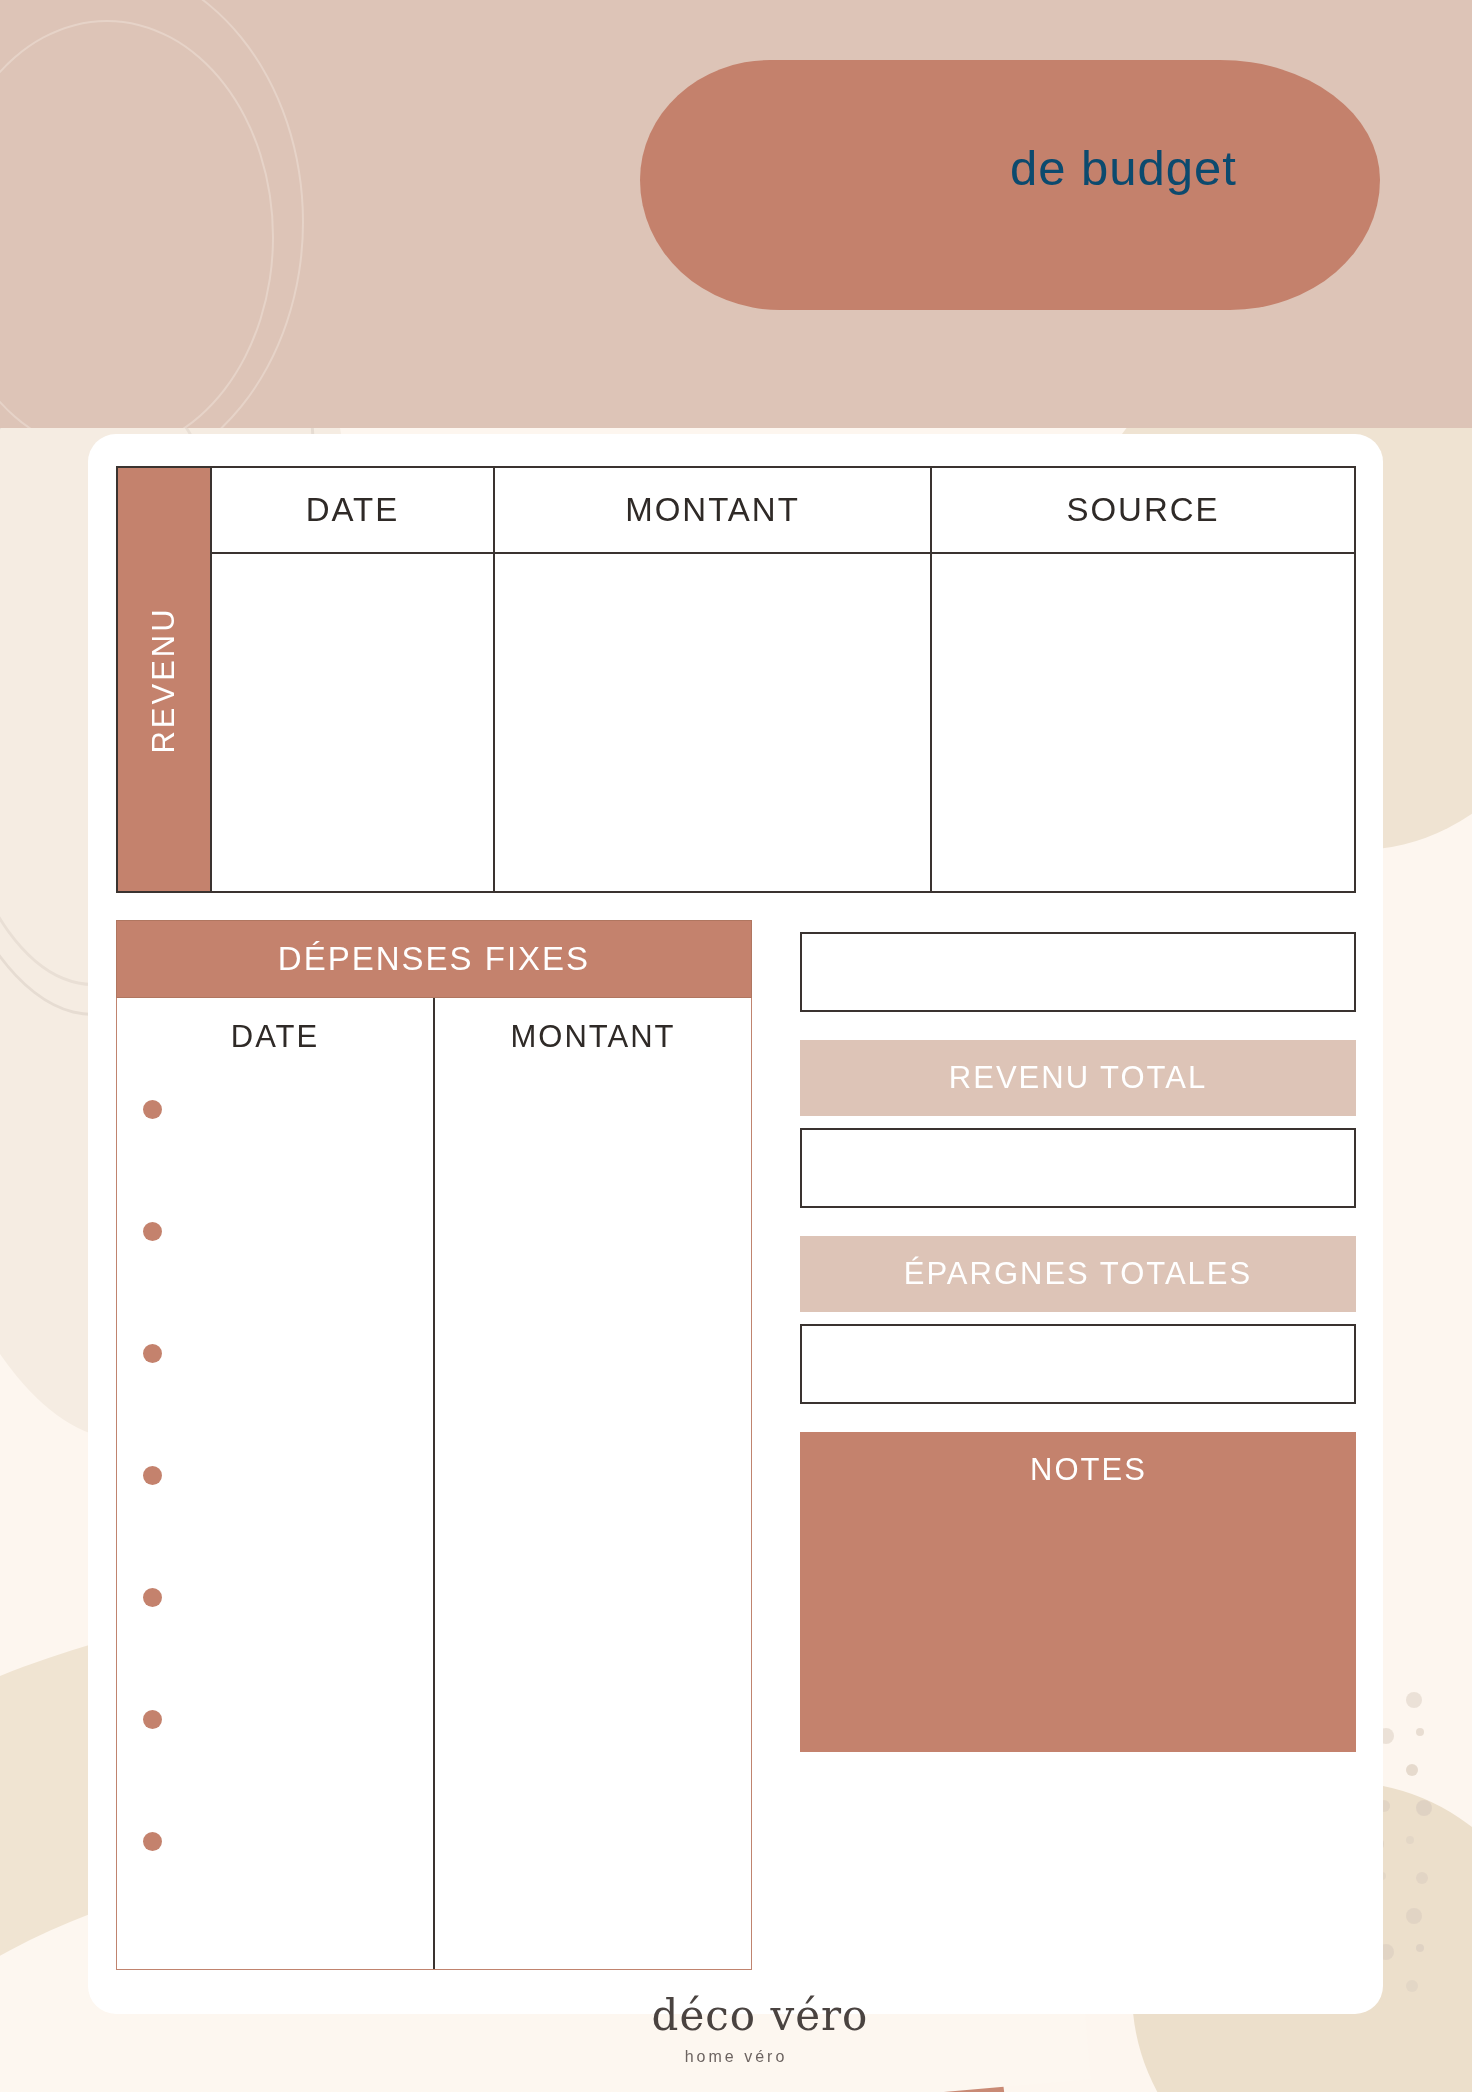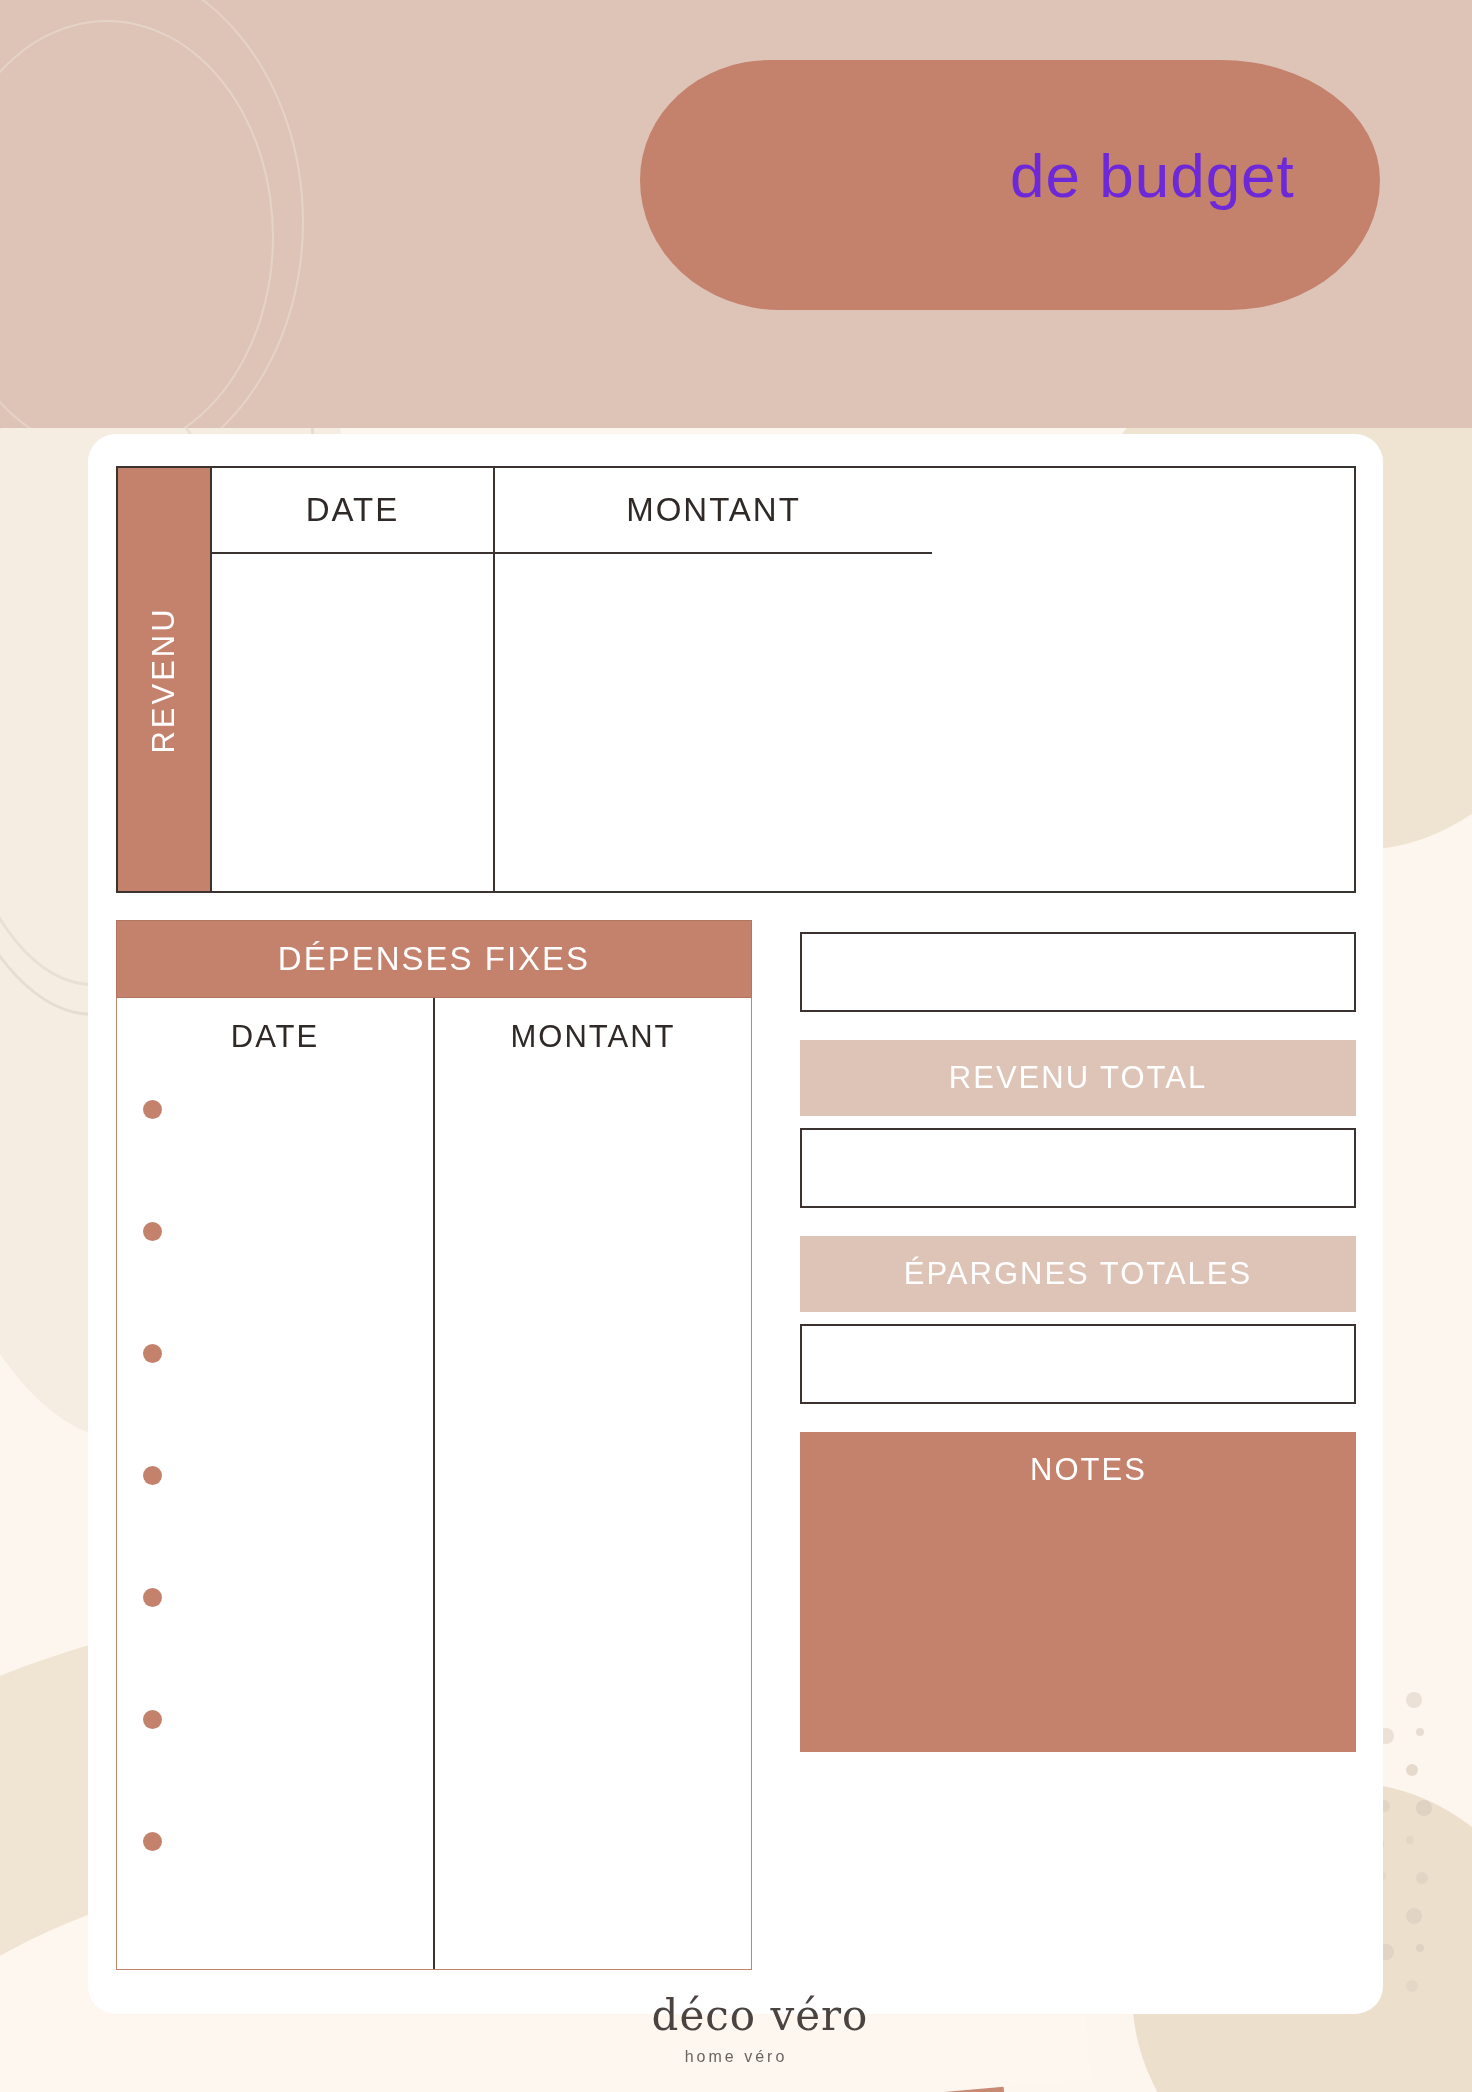--- a/index.html
+++ b/index.html
@@ -148,23 +148,23 @@
     font-size: 182px;
     line-height: 1;
     letter-spacing: 1px;
     white-space: nowrap;
     text-shadow: 0 1px 0 rgba(255,255,255,.25);
   }
   .header-sub {
     position: absolute;
     left: 1010px;
     top: 140px;
-    color: #6d28d9;
+    color: #0c4a6e;
     font-family: "Liberation Sans", sans-serif;
-    font-size: 62px;
+    font-size: 49px;
     letter-spacing: 1px;
     white-space: nowrap;
   }
 
   
   .sheet {
     position: absolute;
     left: 88px;
     top: 434px;
     width: 1295px;
@@ -449,20 +449,24 @@
     </div>
     <div class="revenu-cols">
       <div class="rev-col date">
         <div class="rev-head">DATE</div>
         <div class="rev-body"></div>
       </div>
       <div class="rev-col montant">
         <div class="rev-head">MONTANT</div>
         <div class="rev-body"></div>
       </div>
+      <div class="rev-col">
+        <div class="rev-head">SOURCE</div>
+        <div class="rev-body"></div>
+      </div>
     </div>
   </div>
 
   <div class="fixes">
     <div class="fixes-title">DÉPENSES FIXES</div>
     <div class="fixes-table">
       <div class="fx-col first">
         <div class="fx-head">DATE</div>
         <div class="fx-body"></div>
       </div>

